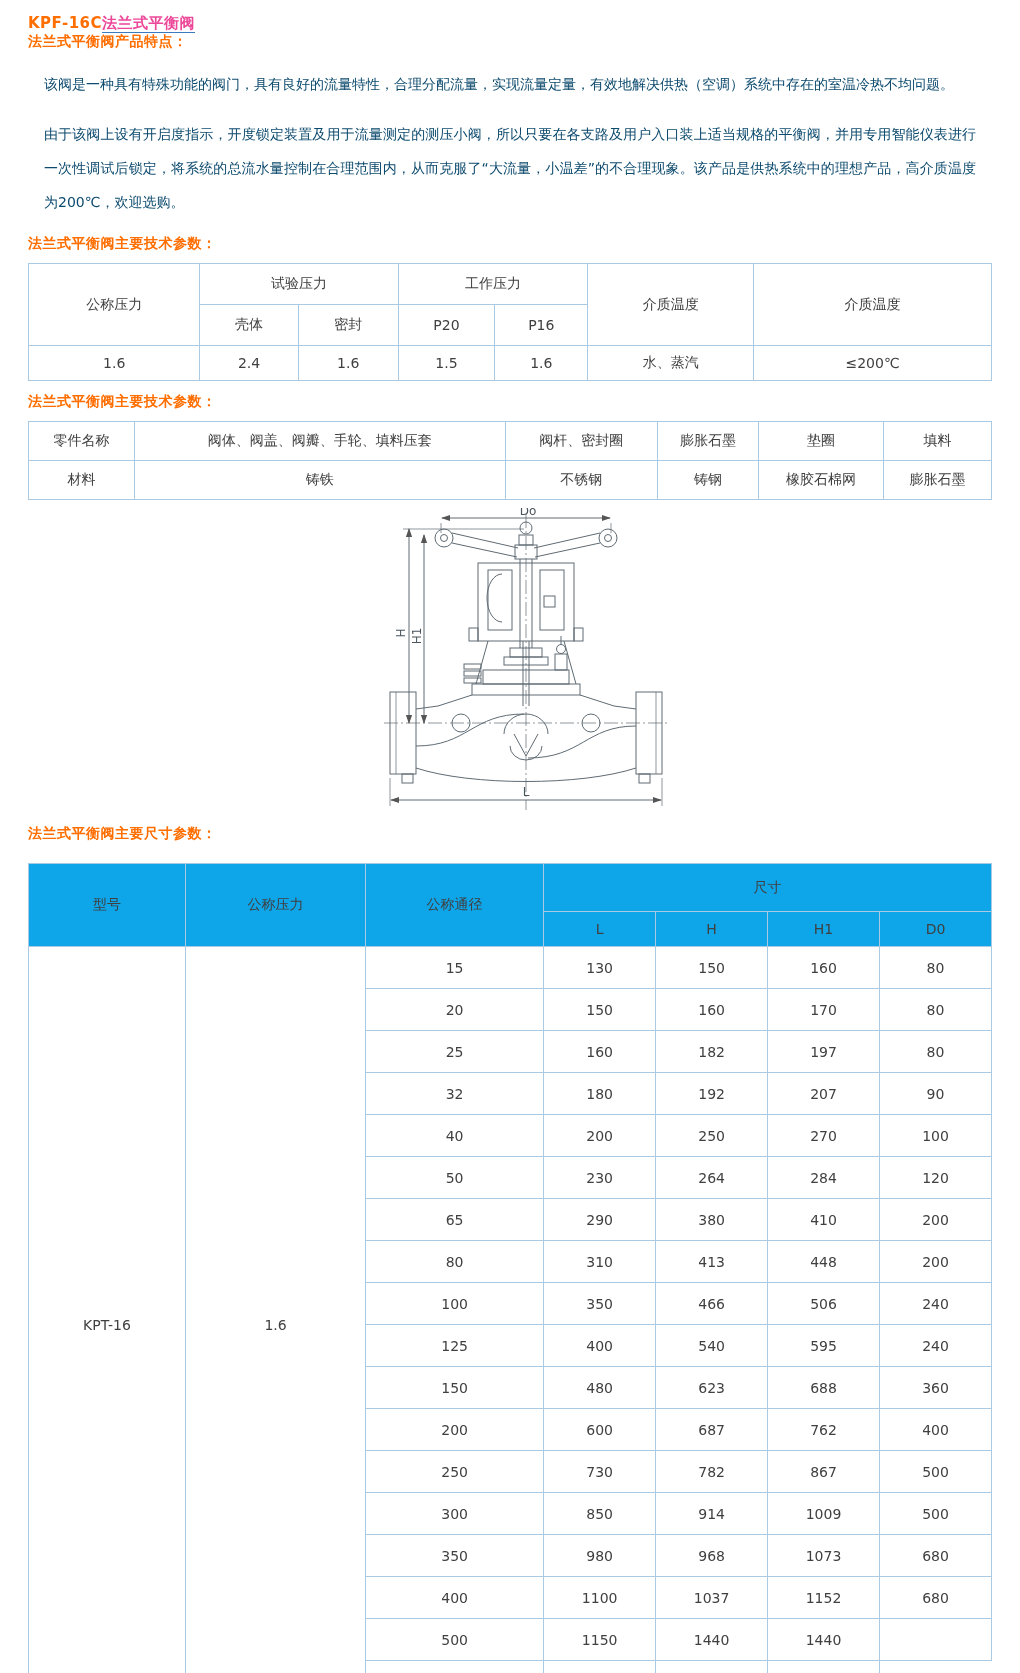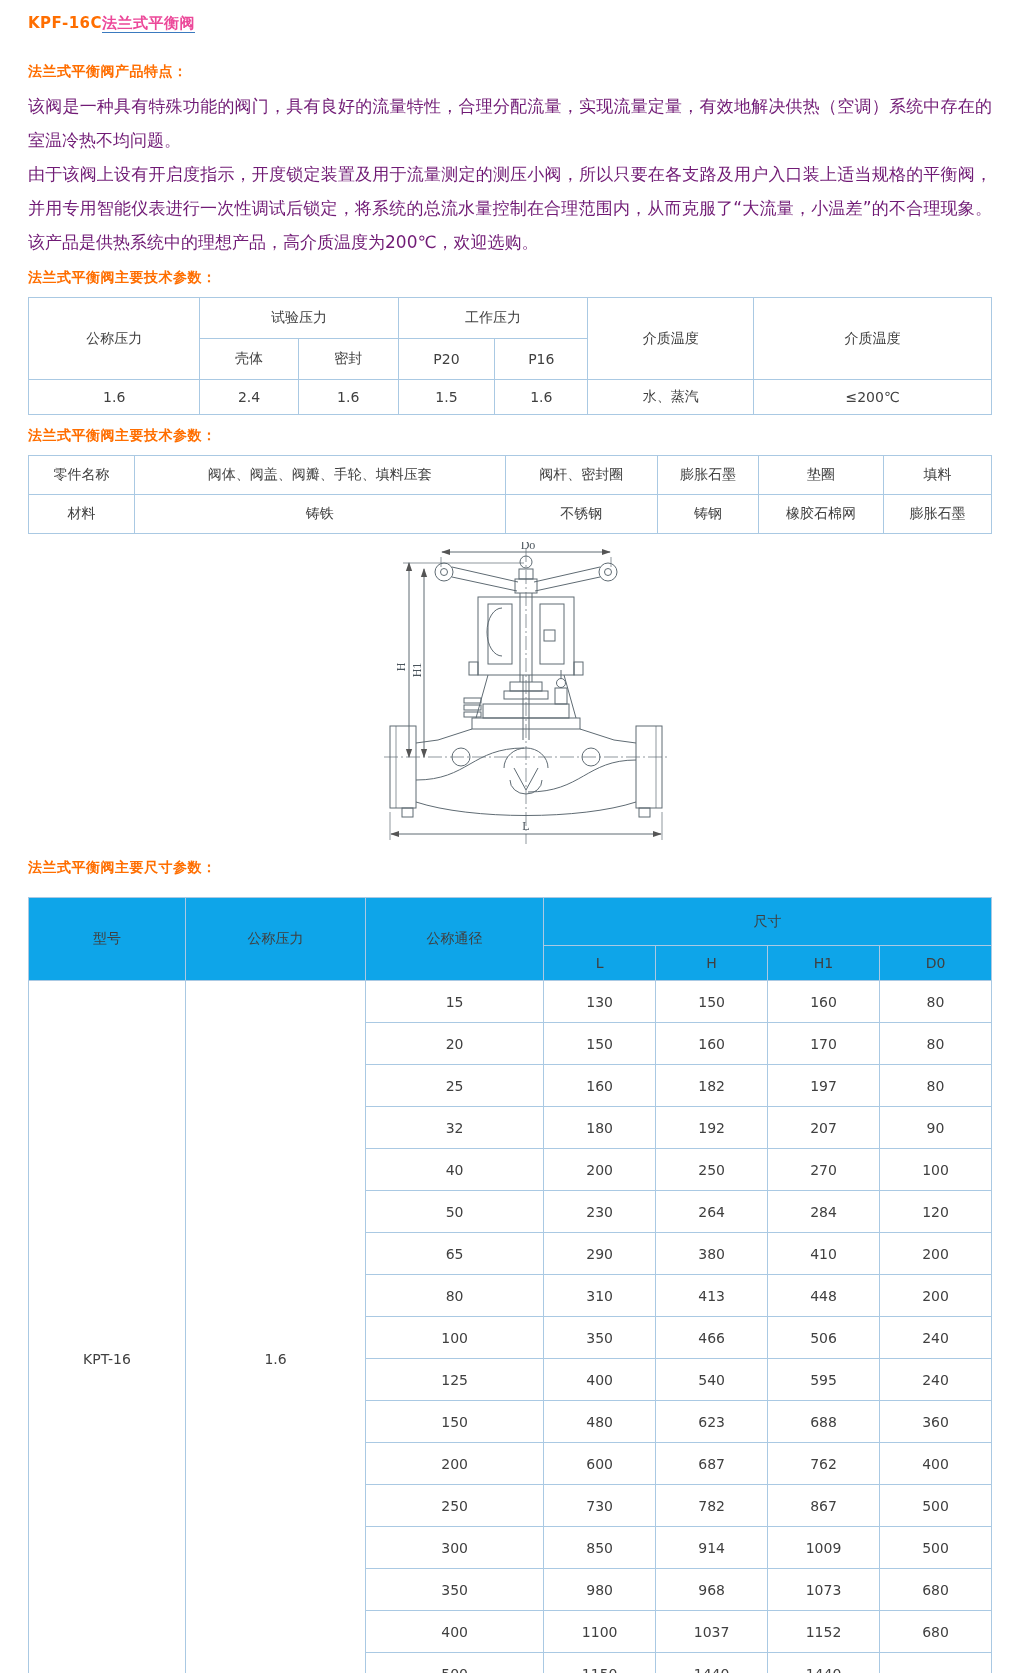--- a/index.html
+++ b/index.html
@@ -26,26 +26,26 @@
     cursor: pointer;
   }
 
   .sec {
     font-size: 14px;
     font-weight: bold;
     color: #ff6e00;
     margin: 0;
     letter-spacing: 0.5px;
   }
-  .sec.features { margin-top: 30px; margin-bottom: 8px; }
+  .sec.features { margin-bottom: 8px; }
   .sec.tech     { margin-top: 10px; margin-bottom: 10px; }
   .sec.mat      { margin-top: 12px; margin-bottom: 10px; }
   .sec.dims     { margin-top: 8px;  margin-bottom: 20px; font-family: Liberation Mono, monospace; }
 
-  .para { margin: 0; font-size: 17px; line-height: 34px; color: #701a75; text-align: justify; }
+  .para { margin: 16px; font-size: 14px; line-height: 34px; color: #0c4a6e; text-align: justify; }
 
   table { border-collapse: collapse; width: 100%; table-layout: fixed; }
   td {
     border: 1px solid #aac9e3;
     text-align: center;
     vertical-align: middle;
     font-size: 14px;
     color: #404040;
     padding: 0 2px;
     overflow: hidden;
@@ -56,21 +56,21 @@
   .tech-table tr.dat td { height: 34px; }
 
   .mat-table td { height: 38px; font-family: Liberation Mono, monospace; }
 
   .dim-table thead td { background: #0ea5e9; }
   .dim-table thead tr.r1 td { height: 47px; }
   .dim-table thead tr.r2 td { height: 34px; }
   .dim-table tbody td { height: 41px; background: #ffffff; }
   .dim-table td.cell-absent { border: none; background: #ffffff; }
 
-  .diagram { margin: 8px 0 0 348px; width: 370px; font-family: Liberation Serif, serif; }
+  .diagram { margin: 8px 0 0 348px; width: 370px; }
 </style>
 </head>
 <body>
 
 <div class="page">
 
   <h1 class="title"><span>KPF-16C</span><a class="link">法兰式平衡阀</a></h1>
 
   <h2 class="sec features">法兰式平衡阀产品特点：</h2>
   <p class="para">该阀是一种具有特殊功能的阀门，具有良好的流量特性，合理分配流量，实现流量定量，有效地解决供热（空调）系统中存在的室温冷热不均问题。</p>

